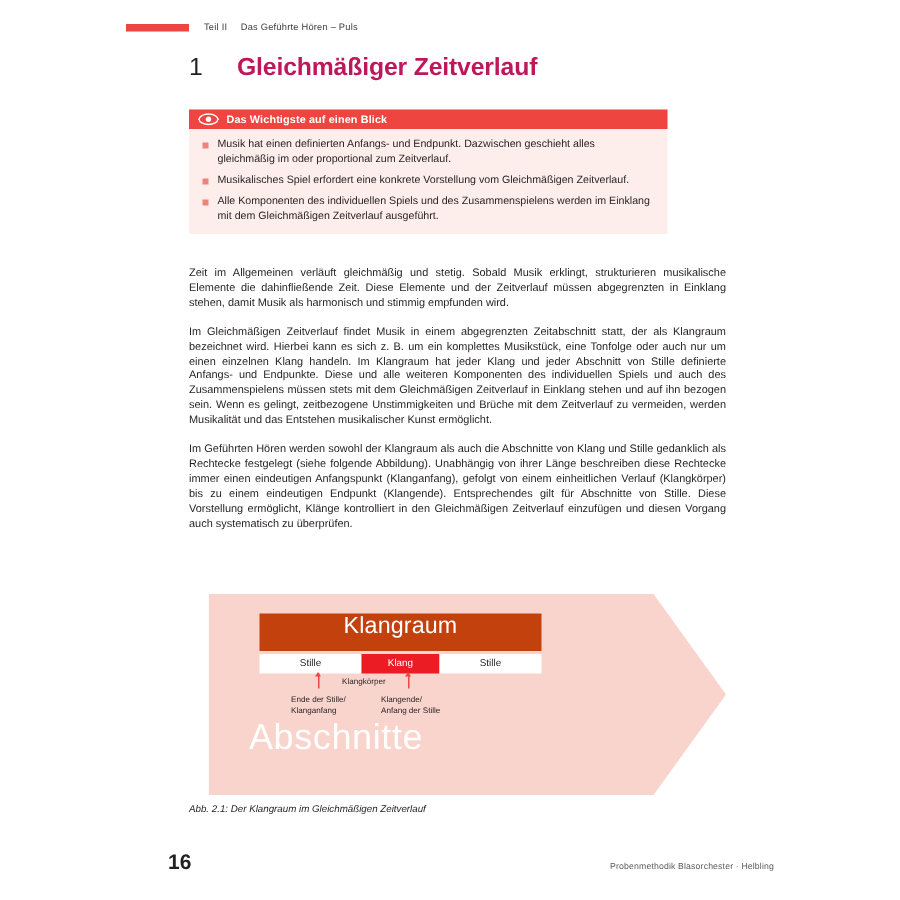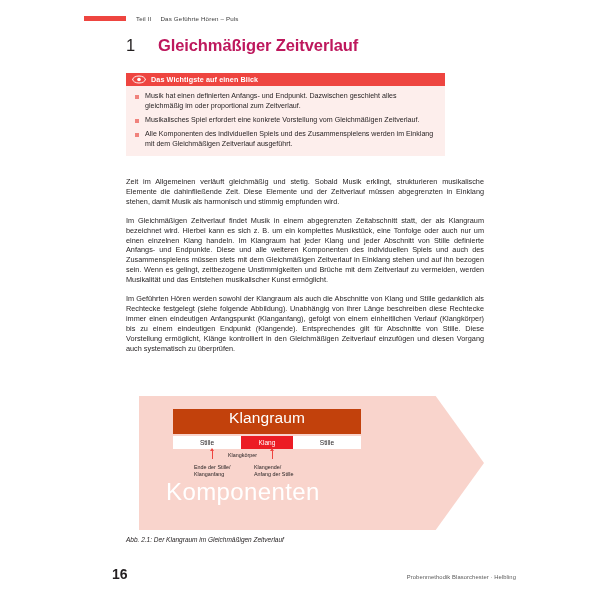--- a/index.html
+++ b/index.html
@@ -334,21 +334,21 @@
     <p class="para">Zeit im Allgemeinen verläuft gleichmäßig und stetig. Sobald Musik erklingt, strukturieren musikalische Elemente die dahinfließende Zeit. Diese Elemente und der Zeitverlauf müssen abgegrenzten in Einklang stehen, damit Musik als harmonisch und stimmig empfunden wird.</p>
     <p class="para">Im Gleichmäßigen Zeitverlauf findet Musik in einem abgegrenzten Zeitabschnitt statt, der als Klangraum bezeichnet wird. Hierbei kann es sich z. B. um ein komplettes Musikstück, eine Tonfolge oder auch nur um einen einzelnen Klang handeln. Im Klangraum hat jeder Klang und jeder Abschnitt von Stille definierte Anfangs- und Endpunkte. Diese und alle weiteren Komponenten des individuellen Spiels und auch des Zusammenspielens müssen stets mit dem Gleichmäßigen Zeitverlauf in Einklang stehen und auf ihn bezogen sein. Wenn es gelingt, zeitbezogene Unstimmigkeiten und Brüche mit dem Zeitverlauf zu vermeiden, werden Musikalität und das Entstehen musikalischer Kunst ermöglicht.</p>
     <p class="para">Im Geführten Hören werden sowohl der Klangraum als auch die Abschnitte von Klang und Stille gedanklich als Rechtecke festgelegt (siehe folgende Abbildung). Unabhängig von ihrer Länge beschreiben diese Rechtecke immer einen eindeutigen Anfangspunkt (Klanganfang), gefolgt von einem einheitlichen Verlauf (Klangkörper) bis zu einem eindeutigen Endpunkt (Klangende). Entsprechendes gilt für Abschnitte von Stille. Diese Vorstellung ermöglicht, Klänge kontrolliert in den Gleichmäßigen Zeitverlauf einzufügen und diesen Vorgang auch systematisch zu überprüfen.</p>
   </div>
 
   <div class="figure">
     <div class="figure-canvas">
 
       <div class="arrow-band"></div>
 
-      <div class="zeitverlauf">Komponenten</div>
+      <div class="zeitverlauf">Abschnitte</div>
 
       <div class="klangraum-bar">
         <span>Klangraum</span>
       </div>
 
       <div class="segment-row">
         <div class="seg seg-silence">Stille</div>
         <div class="seg seg-sound">Klang</div>
         <div class="seg seg-silence-2">Stille</div>
       </div>

